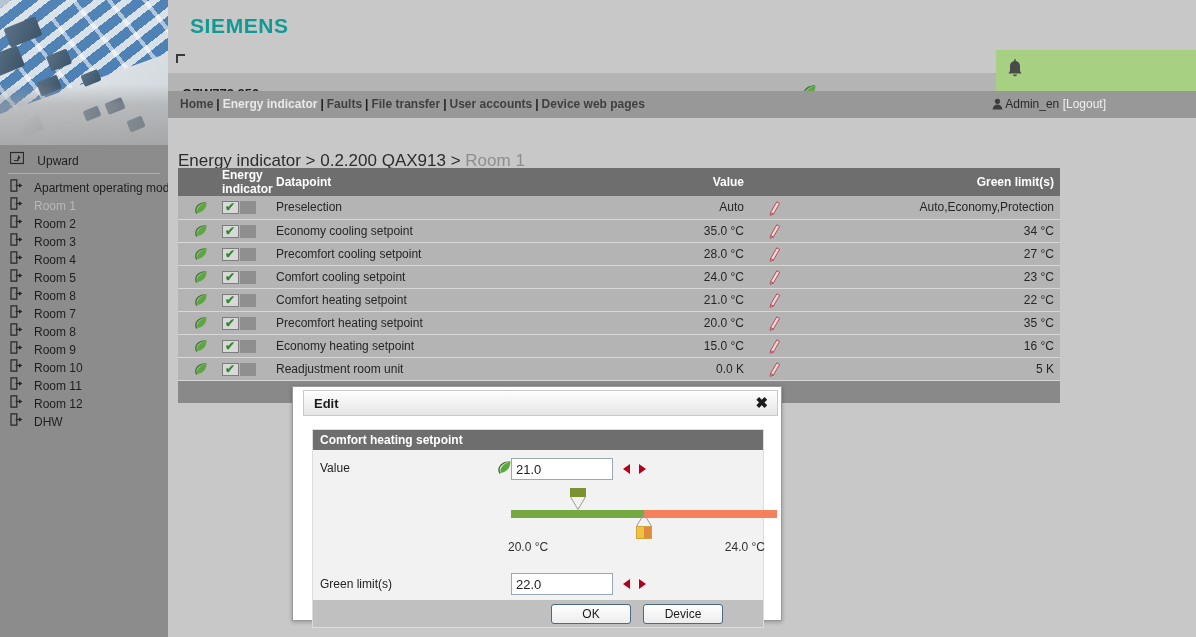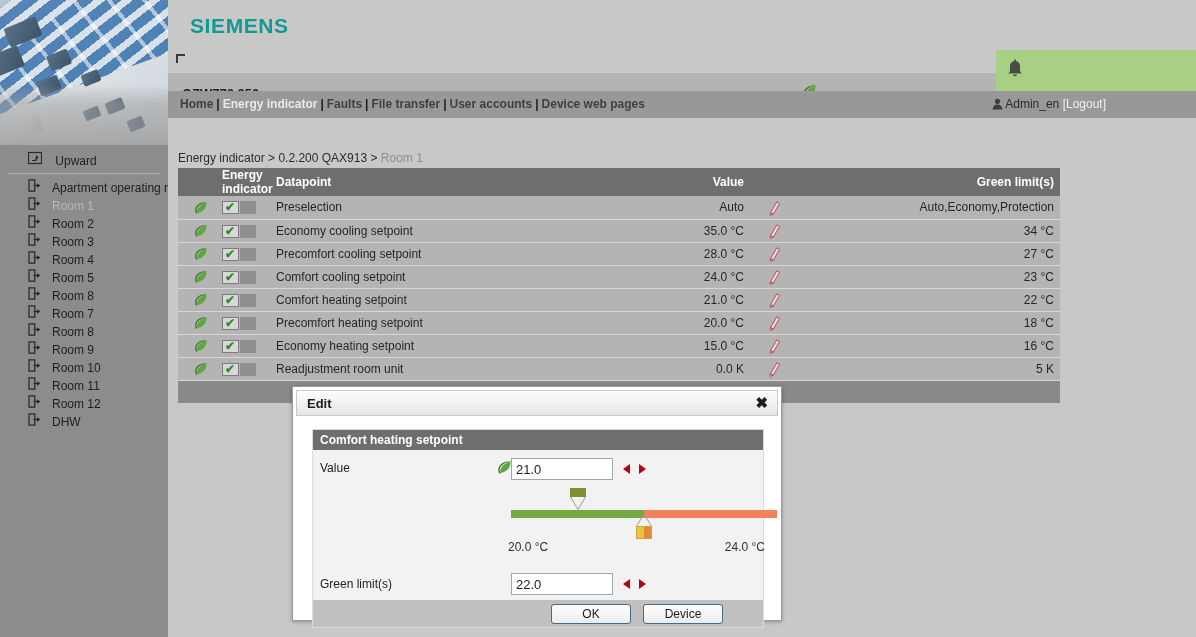--- a/index.html
+++ b/index.html
@@ -113,41 +113,41 @@
   }
   .userbox .uname { color:#2a2a2a; }
   .userbox .ulogout { color:#efefef; }
 
   
   .sidebar {
     position:absolute; left:0; top:145px; width:168px; height:492px;
     background:#8c8c8c;
   }
   .side-item {
-    position:relative; height:18px; line-height:18px; padding-left:28px;
+    position:relative; height:18px; line-height:18px; padding-left:10px;
     white-space:nowrap; cursor:pointer;
   }
   .side-item .ico { display:inline-block; width:20px; vertical-align:middle; }
   .side-item .lbl {
     display:inline-block; vertical-align:middle; font-size:12px; color:#1e1e1e;
     padding-left:4px;
   }
   .side-item.muted .lbl { color:#b8b8b8; }
   .side-sep {
     height:1px; background:#b0b0b0; margin:4px 8px 4px 8px;
   }
   .side-upward { margin-top:6px; }
 
   
   .content {
     position:absolute; left:168px; top:118px; width:1028px; height:519px;
     background:#c8c8c8;
   }
   .breadcrumb {
-    position:absolute; left:10px; top:33px; font-size:12px; color:#2c2c2c;
+    position:absolute; left:10px; top:33px; font-size:17px; color:#2c2c2c;
     white-space:nowrap;
   }
   .breadcrumb .cur { color:#8e8e8e; }
 
   .table-wrap {
     position:absolute; left:10px; top:50px; width:882px;
   }
   table.dp { border-collapse:collapse; width:882px; table-layout:fixed; }
   table.dp thead th {
     background:#6e6e6e; color:#ffffff; font-size:12px; font-weight:bold;
@@ -197,21 +197,21 @@
   
   .pencil { display:inline-block; width:12px; height:14px; vertical-align:middle; cursor:pointer; }
 
   
   .dialog {
     position:absolute; left:292px; top:386px; width:490px; height:235px;
     background:#ffffff; border:1px solid #9a9a9a;
     box-shadow: 0 1px 4px rgba(0,0,0,.28);
   }
   .dlg-title {
-    position:relative; height:26px; margin:3px 3px 0 3px;
+    position:relative; height:26px; margin:3px 3px 0 10px;
     background: linear-gradient(to bottom,#fdfdfd,#e6e6e6);
     border:1px solid #c9c9c9;
   }
   .dlg-title .t {
     position:absolute; left:10px; top:5px; font-size:13px; font-weight:bold; color:#1b1b1b;
   }
   .dlg-title .x {
     position:absolute; right:9px; top:3px; font-size:15px; font-weight:bold;
     color:#1b1b1b; cursor:pointer; line-height:18px;
   }
@@ -538,21 +538,21 @@
                     <path d="M13.6 2.0 C8.2 2.0 3.0 4.2 2.2 9.4 C1.9 11.4 2.7 13.1 3.6 14.0 L4.6 13.0 C3.9 12.2 3.3 10.9 3.6 9.4 C4.3 5.4 8.8 3.6 13.6 2.0 Z" fill="#3e7a2e"></path>
                     <path d="M13.6 2.0 C8.5 4.0 5.3 6.6 4.3 9.6 C3.8 11.1 4.2 12.3 4.8 13.0 C7.2 12.6 9.9 11.4 11.6 9.1 C13.1 7.1 13.6 4.4 13.6 2.0 Z" fill="#5ca83f"></path>
                   </svg></span></td>
               <td class="col-chk" style="padding-left:0"><span class="chk-toggle"><span class="box"></span><span class="tick">✔</span><span class="pad"></span></span></td>
               <td class="col-dp">Precomfort heating setpoint</td>
               <td class="col-val">20.0 °C</td>
               <td class="col-pen"><span class="pencil"><svg width="12" height="15" viewBox="0 0 12 15">
                     <path d="M7.8 0.8 L10.6 2.4 L4.3 13.2 L1.5 11.6 Z" fill="#f2d3d6" stroke="#a8444f" stroke-width="0.9"></path>
                     <path d="M4.3 13.2 L1.5 11.6 L1.2 14.3 Z" fill="#fbeaec" stroke="#a8444f" stroke-width="0.9"></path>
                   </svg></span></td>
-              <td class="col-lim">18 °C</td>
+              <td class="col-lim">35 °C</td>
             </tr>
             <tr>
               <td class="col-leaf"><span class="leaf"><svg width="16" height="16" viewBox="0 0 16 16">
                     <path d="M13.6 2.0 C8.2 2.0 3.0 4.2 2.2 9.4 C1.9 11.4 2.7 13.1 3.6 14.0 L4.6 13.0 C3.9 12.2 3.3 10.9 3.6 9.4 C4.3 5.4 8.8 3.6 13.6 2.0 Z" fill="#3e7a2e"></path>
                     <path d="M13.6 2.0 C8.5 4.0 5.3 6.6 4.3 9.6 C3.8 11.1 4.2 12.3 4.8 13.0 C7.2 12.6 9.9 11.4 11.6 9.1 C13.1 7.1 13.6 4.4 13.6 2.0 Z" fill="#5ca83f"></path>
                   </svg></span></td>
               <td class="col-chk" style="padding-left:0"><span class="chk-toggle"><span class="box"></span><span class="tick">✔</span><span class="pad"></span></span></td>
               <td class="col-dp">Economy heating setpoint</td>
               <td class="col-val">15.0 °C</td>
               <td class="col-pen"><span class="pencil"><svg width="12" height="15" viewBox="0 0 12 15">

